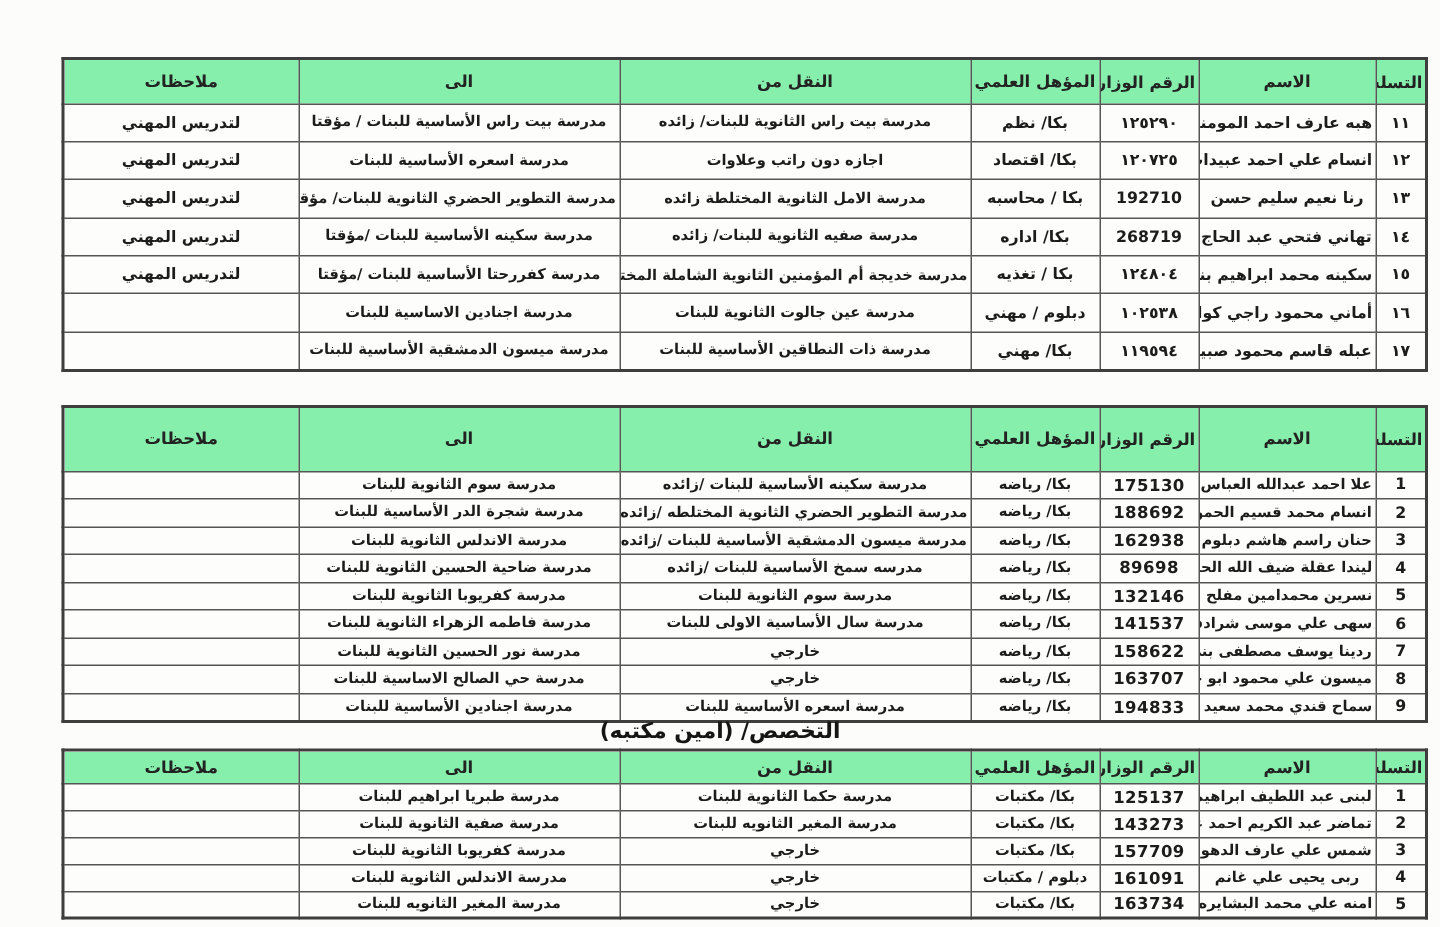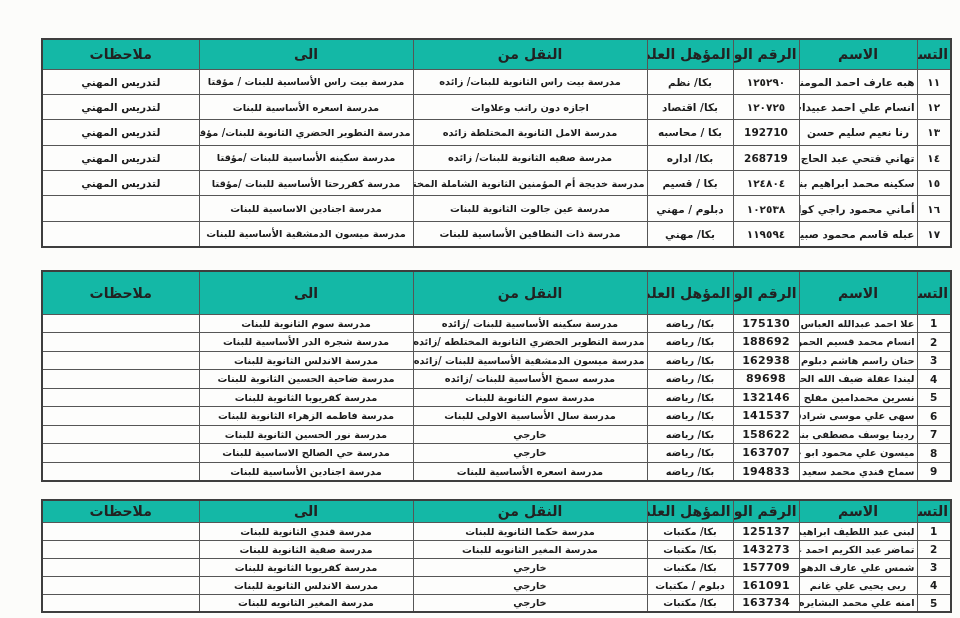--- a/index.html
+++ b/index.html
@@ -25,23 +25,23 @@
   }
   .transfer-table th, .transfer-table td {
     border: 1px solid #565656;
     text-align: center;
     vertical-align: middle;
     overflow: hidden;
     white-space: nowrap;
     padding: 0 2px;
   }
   .transfer-table th {
-    background: #14b8a6;
+    background: #86efac;
     font-weight: 700;
-    font-size: 14px;
+    font-size: 11px;
     color: #222;
   }
   .transfer-table td { font-weight: 700; color: #1c1c1c; }
   
   .c0 { width: 34px; }  
   .c1 { width: 118px; } 
   .c2 { width: 66px; }  
   .c3 { width: 86px; }  
   .c4 { width: 234px; } 
   .c5 { width: 214px; } 
@@ -126,21 +126,21 @@
           <td class="c2">268719</td>
           <td class="c3">بكا/ اداره</td>
           <td class="c4">مدرسة صفيه الثانوية للبنات/ زائده</td>
           <td class="c5">مدرسة سكينه الأساسية للبنات /مؤقتا</td>
           <td class="c6">لتدريس المهني</td>
         </tr>
         <tr>
           <td class="c0">١٥</td>
           <td class="c1">سكينه محمد ابراهيم بني هاني</td>
           <td class="c2">١٢٤٨٠٤</td>
-          <td class="c3">بكا / قسيم</td>
+          <td class="c3">بكا / تغذيه</td>
           <td class="c4">مدرسة خديجة أم المؤمنين الثانوية الشاملة المختلطة / زائدة</td>
           <td class="c5">مدرسة كفررحتا الأساسية للبنات /مؤقتا</td>
           <td class="c6">لتدريس المهني</td>
         </tr>
         <tr>
           <td class="c0">١٦</td>
           <td class="c1">أماني محمود راجي كوافحة</td>
           <td class="c2">١٠٢٥٣٨</td>
           <td class="c3">دبلوم / مهني</td>
           <td class="c4">مدرسة عين جالوت الثانوية للبنات</td>
@@ -250,41 +250,42 @@
           <td class="c1">سماح قندي محمد سعيد قواسمه</td>
           <td class="c2">194833</td>
           <td class="c3">بكا/ رياضه</td>
           <td class="c4">مدرسة اسعره الأساسية للبنات</td>
           <td class="c5">مدرسة اجنادين الأساسية للبنات</td>
           <td class="c6"></td>
         </tr>
       </tbody>
     </table>
 
+  <div class="section-title" id="title-2">التخصص/ (امين مكتبه)</div>
 
   <table class="transfer-table" id="table-2">
       <thead>
         <tr>
           <th class="c0">التسلسل</th>
           <th class="c1">الاسم</th>
           <th class="c2">الرقم الوزاري</th>
           <th class="c3">المؤهل العلمي</th>
           <th class="c4">النقل من</th>
           <th class="c5">الى</th>
           <th class="c6">ملاحظات</th>
         </tr>
       </thead>
       <tbody>
         <tr>
           <td class="c0">1</td>
           <td class="c1">لبنى عبد اللطيف ابراهيم عطيه</td>
           <td class="c2">125137</td>
           <td class="c3">بكا/ مكتبات</td>
           <td class="c4">مدرسة حكما الثانوية للبنات</td>
-          <td class="c5">مدرسة قندي الثانوية للبنات</td>
+          <td class="c5">مدرسة طبريا ابراهيم للبنات</td>
           <td class="c6"></td>
         </tr>
         <tr>
           <td class="c0">2</td>
           <td class="c1">تماضر عبد الكريم احمد عقيل</td>
           <td class="c2">143273</td>
           <td class="c3">بكا/ مكتبات</td>
           <td class="c4">مدرسة المغير الثانويه للبنات</td>
           <td class="c5">مدرسة صفية الثانوية للبنات</td>
           <td class="c6"></td>

